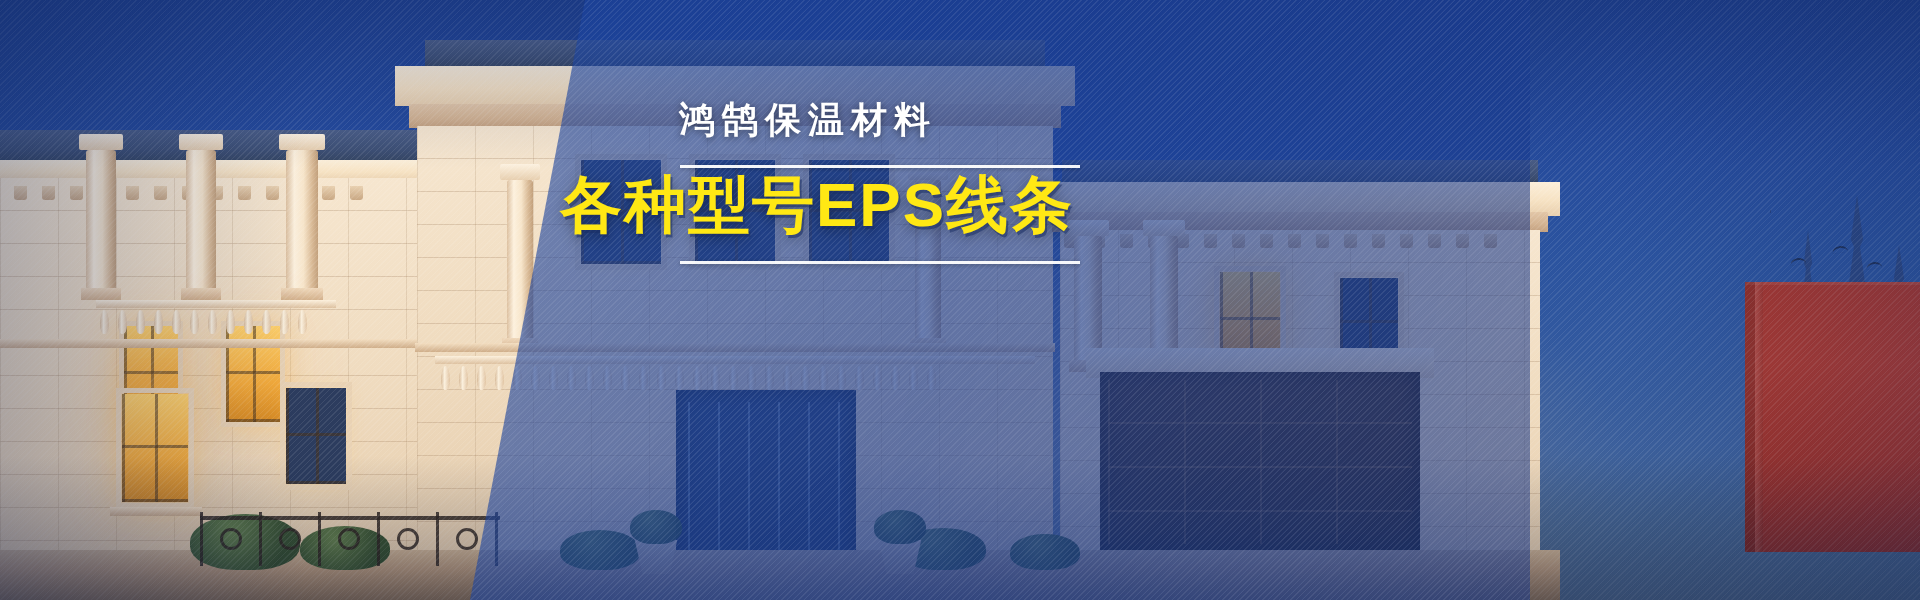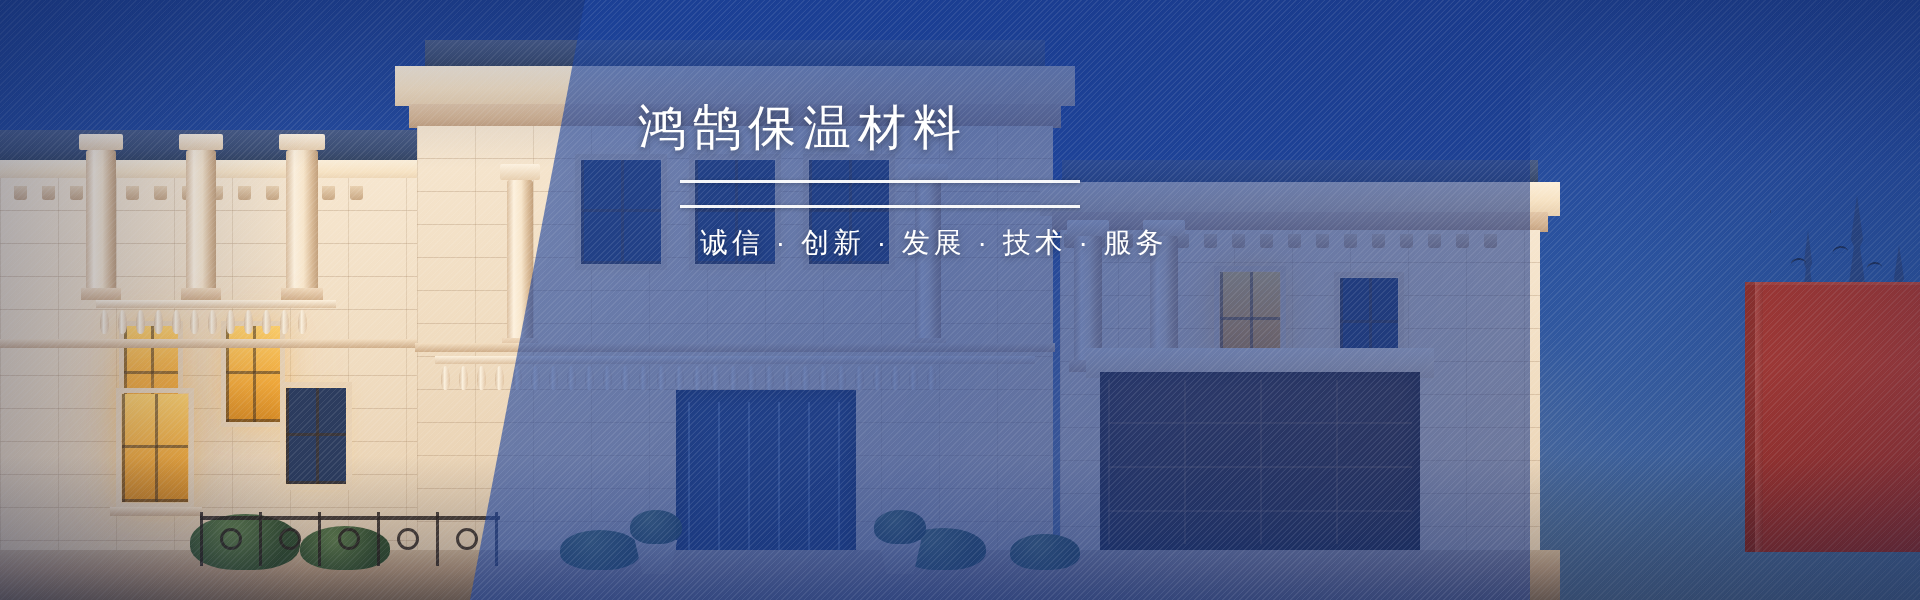--- a/index.html
+++ b/index.html
@@ -197,23 +197,23 @@
     background-image:repeating-linear-gradient(135deg,
       rgba(255,255,255,.07) 0 1px, rgba(0,0,0,0) 1px 4px);
   }
 
   
   .copy {
     position:absolute; left:560px; top:96px; width:900px;
     z-index:6;
   }
   .company {
-    color:#ffffff; font-size:48px; letter-spacing:7px; font-weight:400;
+    color:#ffffff; font-size:36px; letter-spacing:7px; font-weight:700;
     text-shadow:0 2px 7px rgba(0,0,0,.45);
-    margin-left:78px;
+    margin-left:119px;
   }
   .rule-top {
     width:400px; height:3px; background:#ffffff; opacity:.95;
     margin:20px 0 4px 120px;
     box-shadow:0 1px 4px rgba(0,0,0,.3);
   }
   .headline {
     color:#ffe814; font-weight:bold; font-size:62px; line-height:1.08;
     letter-spacing:2px;
     text-shadow:2px 3px 0 rgba(25,45,100,.55), 0 4px 14px rgba(0,0,0,.35);
@@ -462,18 +462,18 @@
 
   <div class="hatch"></div>
   <div class="vignette"></div>
 
   <div class="overlay-panel"></div>
 
   <div class="copy">
     <div class="company">鸿鹄保温材料</div>
     <div class="rule-top"></div>
     <div class="headline">
+      <span class="l1">各种型号EPS线条</span>
     </div>
     <div class="rule-bot"></div>
-    <div class="tagline">诚信 · 创新 · 发展 · 技术 · 服务</div>
   </div>
 
 </div>
 
 </body></html>

